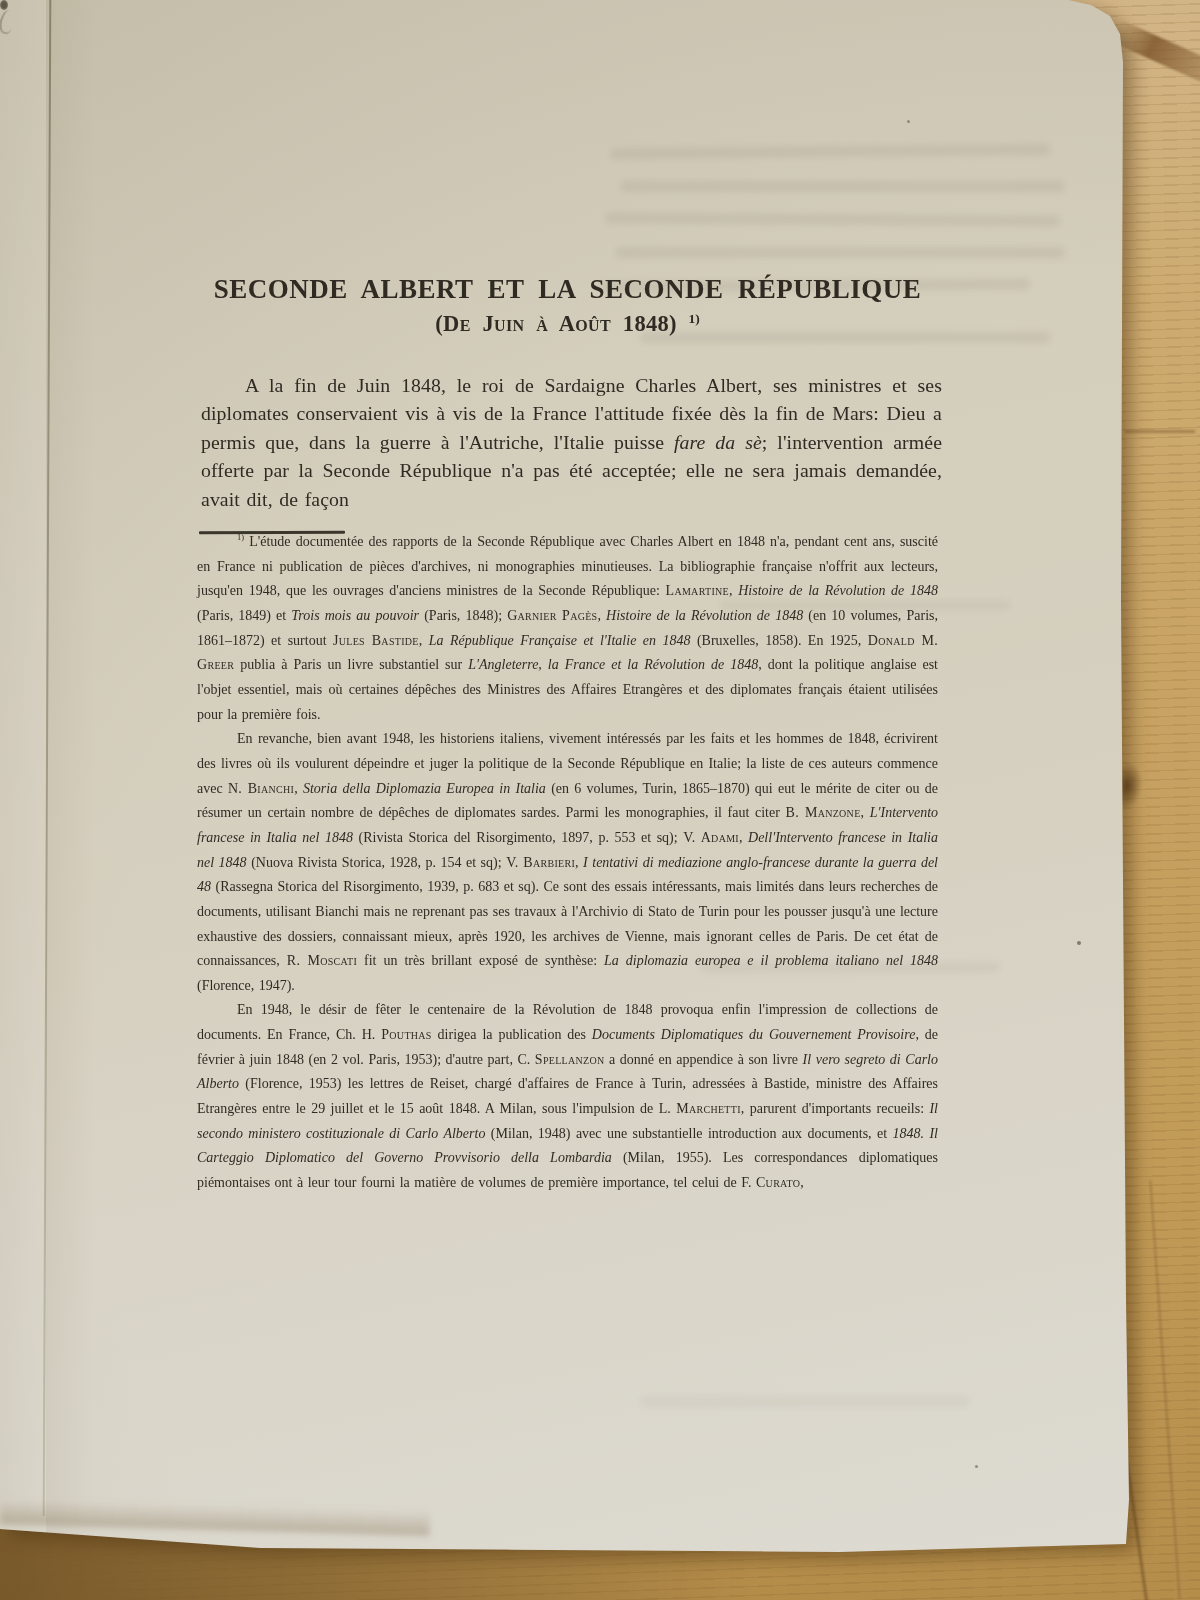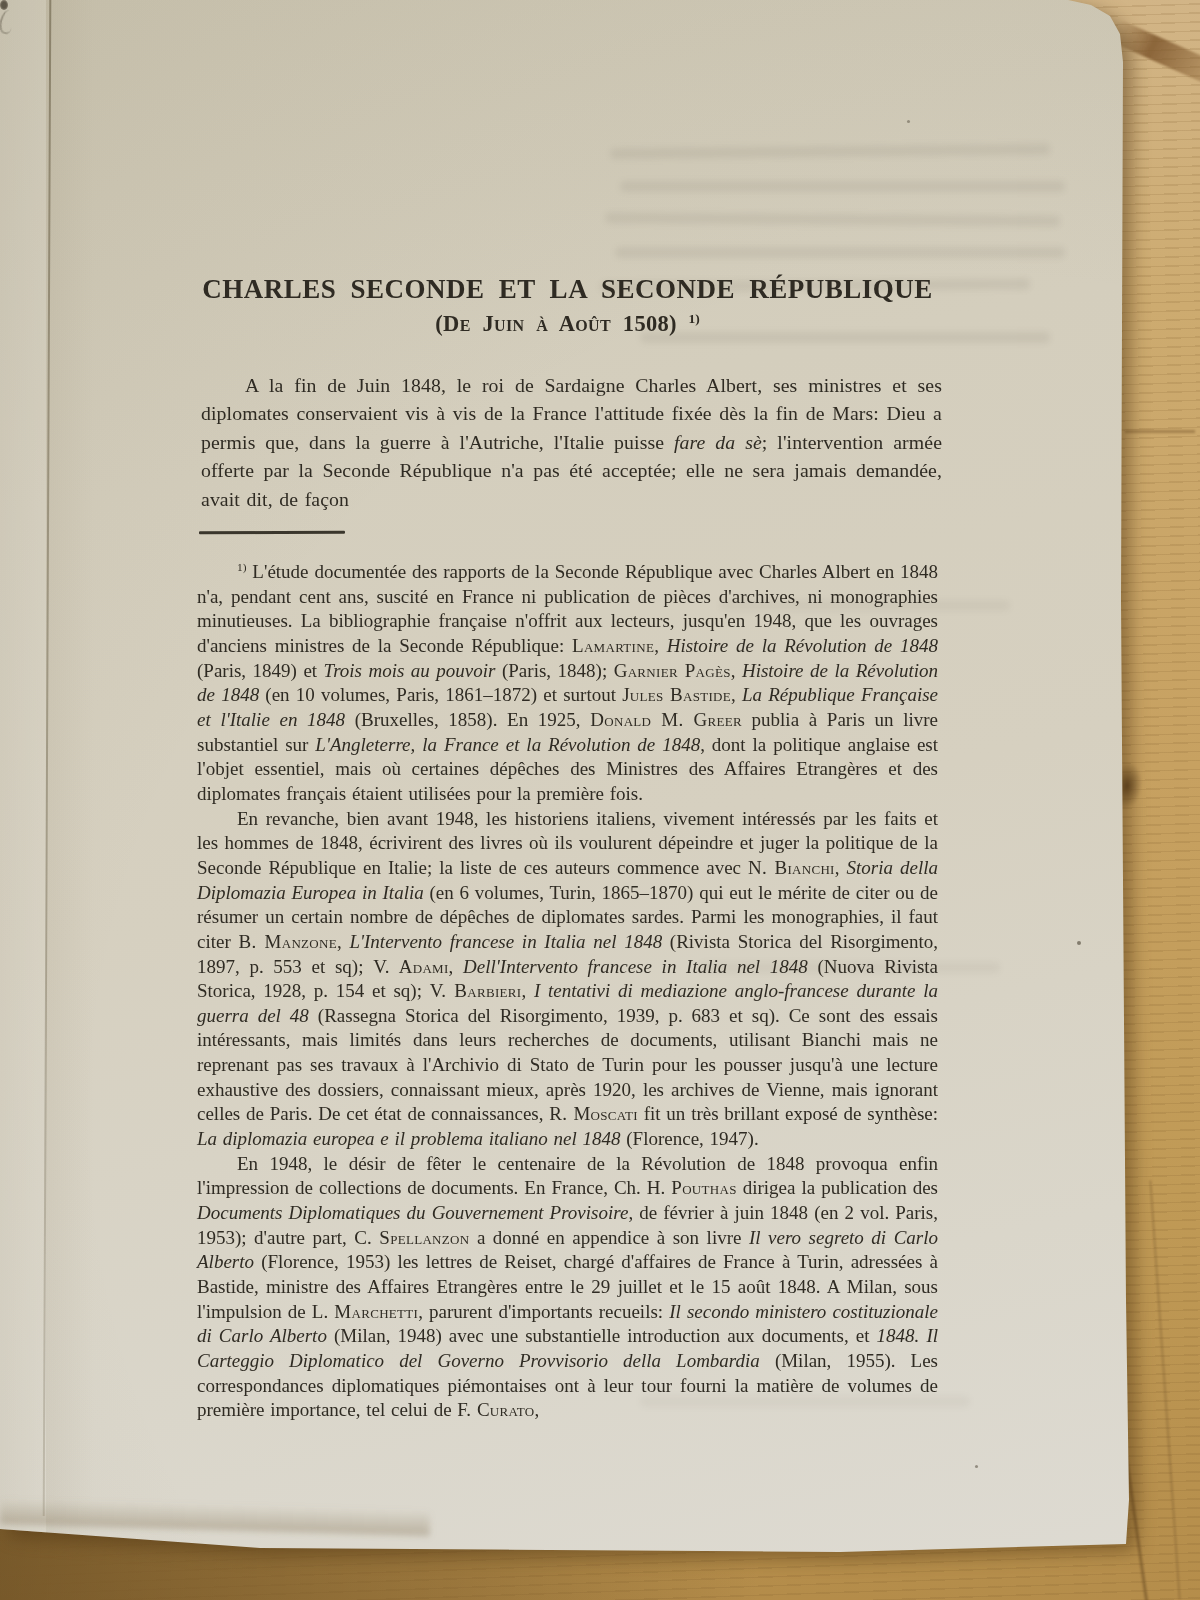--- a/index.html
+++ b/index.html
@@ -53,22 +53,22 @@
   .subtitle{position:absolute;top:311px;left:0;width:100%;text-align:center;
          font-size:22.5px;font-weight:700;word-spacing:6px;}
   .sc{font-variant:small-caps;letter-spacing:.3px;}
   .it{font-style:italic;}
   .sup{vertical-align:super;font-size:60%;line-height:0;}
   .intro{position:absolute;top:371px;left:4px;width:100%;margin:0;
          font-size:19.8px;line-height:28.4px;text-align:justify;text-indent:44px;
          word-spacing:1.5px;letter-spacing:.1px;}
   .rule{position:absolute;top:531px;left:2px;width:146px;height:2.5px;background:var(--rule);
         border-radius:1px;transform:rotate(-.2deg);}
-  .footnote{position:absolute;top:560px;left:0;width:100%;
-        font-size:19px;line-height:24.65px;text-align:justify;word-spacing:1px;}
+  .footnote{position:absolute;top:530px;left:0;width:100%;
+        font-size:14px;line-height:24.65px;text-align:justify;word-spacing:1px;}
   .footnote p{margin:0;text-indent:40px;}
 </style>
 </head>
 <body>
 
 <div class="photo">
 
   <div class="wood">
     <div class="grain g1"></div>
     <div class="grain g2"></div>
@@ -90,24 +90,24 @@
       <div class="ghost" style="left:605px;top:214px;width:455px;transform:rotate(.4deg);"></div>
       <div class="ghost" style="left:615px;top:247px;width:450px;"></div>
       <div class="ghost" style="left:600px;top:280px;width:430px;transform:rotate(-.4deg);"></div>
       <div class="ghost" style="left:640px;top:332px;width:410px;"></div>
       <div class="ghost" style="left:720px;top:600px;width:290px;opacity:.07;"></div>
       <div class="ghost" style="left:700px;top:962px;width:300px;opacity:.07;"></div>
       <div class="ghost" style="left:640px;top:1396px;width:330px;opacity:.06;"></div>
 
       <div class="content">
         <h1 class="title">
-          <span>CHARLES SECONDE ET LA SECONDE RÉPUBLIQUE</span>
+          <span>SECONDE ALBERT ET LA SECONDE RÉPUBLIQUE</span>
         </h1>
         <div class="subtitle">
-          <span class="sc">(De Juin à Août 1508)</span>
+          <span class="sc">(De Juin à Août 1848)</span>
           <span class="sup">1)</span>
         </div>
         <p class="intro"><span class="rn">A la fin de Juin 1848, le roi de Sardaigne Charles Albert, ses ministres et ses diplomates conservaient vis à vis de la France l'attitude fixée dès la fin de Mars: Dieu a permis que, dans la guerre à l'Autriche, l'Italie puisse </span><span class="it">fare da sè</span><span class="rn">; l'intervention armée offerte par la Seconde République n'a pas été acceptée; elle ne sera jamais demandée, avait dit, de façon</span></p>
         <div class="rule"></div>
         <div class="footnote">
           <p><span class="sup">1)</span><span class="rn"> L'étude documentée des rapports de la Seconde République avec Charles Albert en 1848 n'a, pendant cent ans, suscité en France ni publication de pièces d'archives, ni monographies minutieuses. La bibliographie française n'offrit aux lecteurs, jusqu'en 1948, que les ouvrages d'anciens ministres de la Seconde République: </span><span class="sc">Lamartine</span><span class="rn">, </span><span class="it">Histoire de la Révolution de 1848</span><span class="rn"> (Paris, 1849) et </span><span class="it">Trois mois au pouvoir</span><span class="rn"> (Paris, 1848); </span><span class="sc">Garnier Pagès</span><span class="rn">, </span><span class="it">Histoire de la Révolution de 1848</span><span class="rn"> (en 10 volumes, Paris, 1861–1872) et surtout </span><span class="sc">Jules Bastide</span><span class="rn">, </span><span class="it">La République Française et l'Italie en 1848</span><span class="rn"> (Bruxelles, 1858). En 1925, </span><span class="sc">Donald M. Greer</span><span class="rn"> publia à Paris un livre substantiel sur </span><span class="it">L'Angleterre, la France et la Révolution de 1848</span><span class="rn">, dont la politique anglaise est l'objet essentiel, mais où certaines dépêches des Ministres des Affaires Etrangères et des diplomates français étaient utilisées pour la première fois.</span></p>
           <p><span class="rn">En revanche, bien avant 1948, les historiens italiens, vivement intéressés par les faits et les hommes de 1848, écrivirent des livres où ils voulurent dépeindre et juger la politique de la Seconde République en Italie; la liste de ces auteurs commence avec </span><span class="sc">N. Bianchi</span><span class="rn">, </span><span class="it">Storia della Diplomazia Europea in Italia</span><span class="rn"> (en 6 volumes, Turin, 1865–1870) qui eut le mérite de citer ou de résumer un certain nombre de dépêches de diplomates sardes. Parmi les monographies, il faut citer </span><span class="sc">B. Manzone</span><span class="rn">, </span><span class="it">L'Intervento francese in Italia nel 1848</span><span class="rn"> (Rivista Storica del Risorgimento, 1897, p. 553 et sq); </span><span class="sc">V. Adami</span><span class="rn">, </span><span class="it">Dell'Intervento francese in Italia nel 1848</span><span class="rn"> (Nuova Rivista Storica, 1928, p. 154 et sq); </span><span class="sc">V. Barbieri</span><span class="rn">, </span><span class="it">I tentativi di mediazione anglo-francese durante la guerra del 48</span><span class="rn"> (Rassegna Storica del Risorgimento, 1939, p. 683 et sq). Ce sont des essais intéressants, mais limités dans leurs recherches de documents, utilisant Bianchi mais ne reprenant pas ses travaux à l'Archivio di Stato de Turin pour les pousser jusqu'à une lecture exhaustive des dossiers, connaissant mieux, après 1920, les archives de Vienne, mais ignorant celles de Paris. De cet état de connaissances, </span><span class="sc">R. Moscati</span><span class="rn"> fit un très brillant exposé de synthèse: </span><span class="it">La diplomazia europea e il problema italiano nel 1848</span><span class="rn"> (Florence, 1947).</span></p>
           <p><span class="rn">En 1948, le désir de fêter le centenaire de la Révolution de 1848 provoqua enfin l'impression de collections de documents. En France, Ch. H. </span><span class="sc">Pouthas</span><span class="rn"> dirigea la publication des </span><span class="it">Documents Diplomatiques du Gouvernement Provisoire</span><span class="rn">, de février à juin 1848 (en 2 vol. Paris, 1953); d'autre part, C. </span><span class="sc">Spellanzon</span><span class="rn"> a donné en appendice à son livre </span><span class="it">Il vero segreto di Carlo Alberto</span><span class="rn"> (Florence, 1953) les lettres de Reiset, chargé d'affaires de France à Turin, adressées à Bastide, ministre des Affaires Etrangères entre le 29 juillet et le 15 août 1848. A Milan, sous l'impulsion de L. </span><span class="sc">Marchetti</span><span class="rn">, parurent d'importants recueils: </span><span class="it">Il secondo ministero costituzionale di Carlo Alberto</span><span class="rn"> (Milan, 1948) avec une substantielle introduction aux documents, et </span><span class="it">1848. Il Carteggio Diplomatico del Governo Provvisorio della Lombardia</span><span class="rn"> (Milan, 1955). Les correspondances diplomatiques piémontaises ont à leur tour fourni la matière de volumes de première importance, tel celui de F. </span><span class="sc">Curato</span><span class="rn">,</span></p>
         </div>
       </div>

